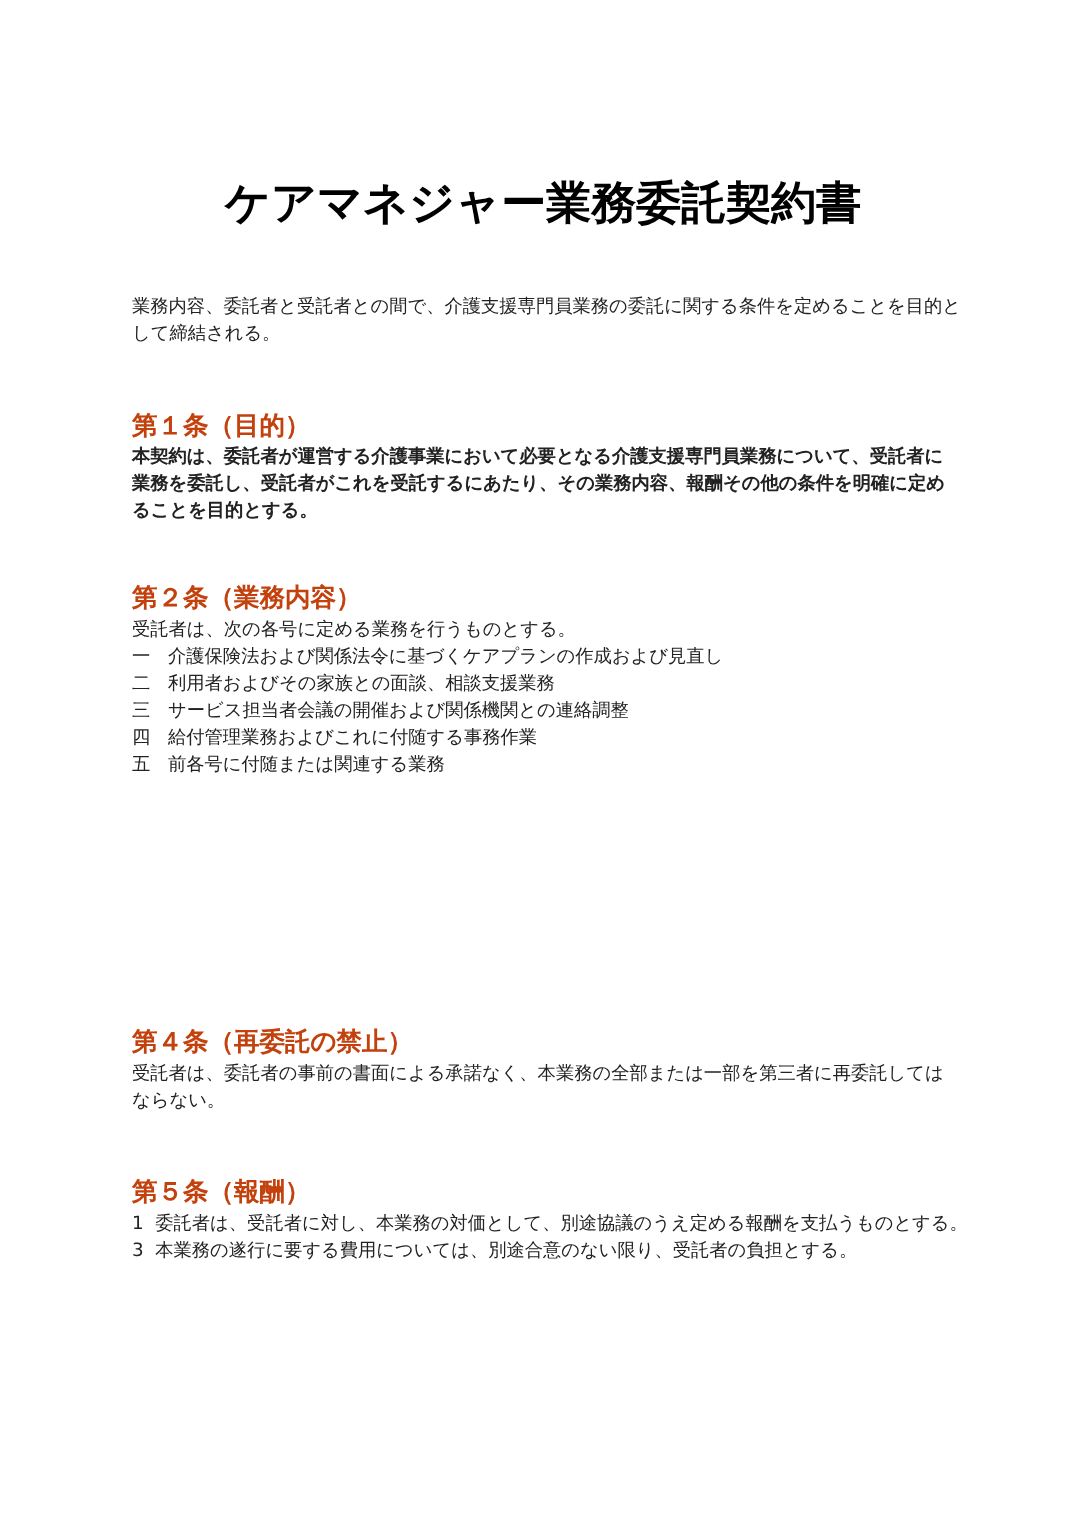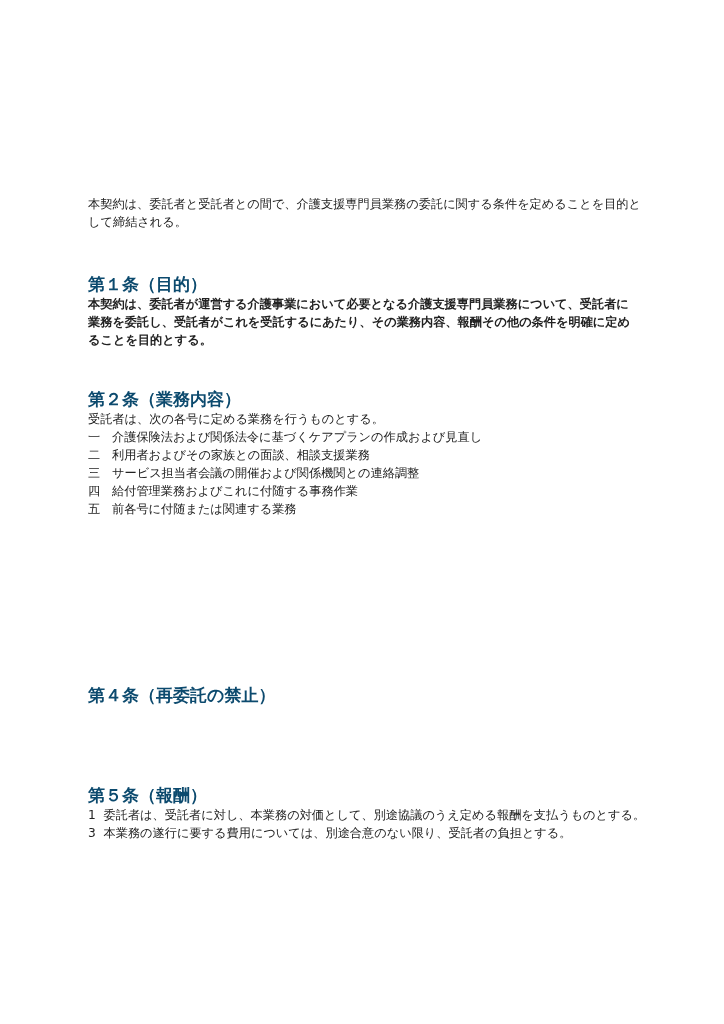--- a/index.html
+++ b/index.html
@@ -13,36 +13,37 @@
       position: absolute; top: 116px; left: 0; width: 724px;
       text-align: center; font-size: 30px; font-weight: bold; line-height: 40px;
       letter-spacing: 0px; color: #000;
     }
     .intro {
       position: absolute; left: 88px; top: 195px; width: 560px;
       font-size: 12.2px; line-height: 18px; color: #222;
     }
     .article { position: absolute; left: 88px; width: 570px; }
     .article h2 {
-      margin: 0; font-size: 17px; font-weight: bold; line-height: 22px; color: #0c4a6e;
+      margin: 0; font-size: 17px; font-weight: bold; line-height: 22px; color: #c2410c;
     }
     .article p, .article .item {
       margin: 0; font-size: 12.2px; line-height: 18px; color: #222;
     }
     .item { display: flex; }
     .item .num { width: 24px; flex: 0 0 24px; }
     .item .txt { flex: 1; }
   </style>
 </head>
 <body>
 
 <div class="page">
 
+  <div class="title">ケアマネジャー業務委託契約書</div>
 
-  <p class="intro" style="margin:0;">本契約は、委託者と受託者との間で、介護支援専門員業務の委託に関する条件を定めることを目的として締結される。</p>
+  <p class="intro" style="margin:0;">業務内容、委託者と受託者との間で、介護支援専門員業務の委託に関する条件を定めることを目的として締結される。</p>
 
   <div class="article" style="top:273px;">
     <h2>第１条（目的）</h2>
     <p style="width:548px;font-weight:bold;">本契約は、委託者が運営する介護事業において必要となる介護支援専門員業務について、受託者に業務を委託し、受託者がこれを受託するにあたり、その業務内容、報酬その他の条件を明確に定めることを目的とする。</p>
   </div>
 
   <div class="article" style="top:388px;">
     <h2>第２条（業務内容）</h2>
     <p>受託者は、次の各号に定める業務を行うものとする。</p>
     <div class="item">
@@ -63,20 +64,21 @@
     </div>
     <div class="item">
       <span class="num">五</span>
       <span class="txt">前各号に付随または関連する業務</span>
     </div>
   </div>
 
 
   <div class="article" style="top:684px; width:552px;">
     <h2>第４条（再委託の禁止）</h2>
+    <p>受託者は、委託者の事前の書面による承諾なく、本業務の全部または一部を第三者に再委託してはならない。</p>
   </div>
 
   <div class="article" style="top:784px; width:580px;">
     <h2>第５条（報酬）</h2>
     <p>
       <span>1</span>&nbsp;&nbsp;<span>委託者は、受託者に対し、本業務の対価として、別途協議のうえ定める報酬を支払うものとする。</span>
     </p>
     <p>
       <span>3</span>&nbsp;&nbsp;<span>本業務の遂行に要する費用については、別途合意のない限り、受託者の負担とする。</span>
     </p>

